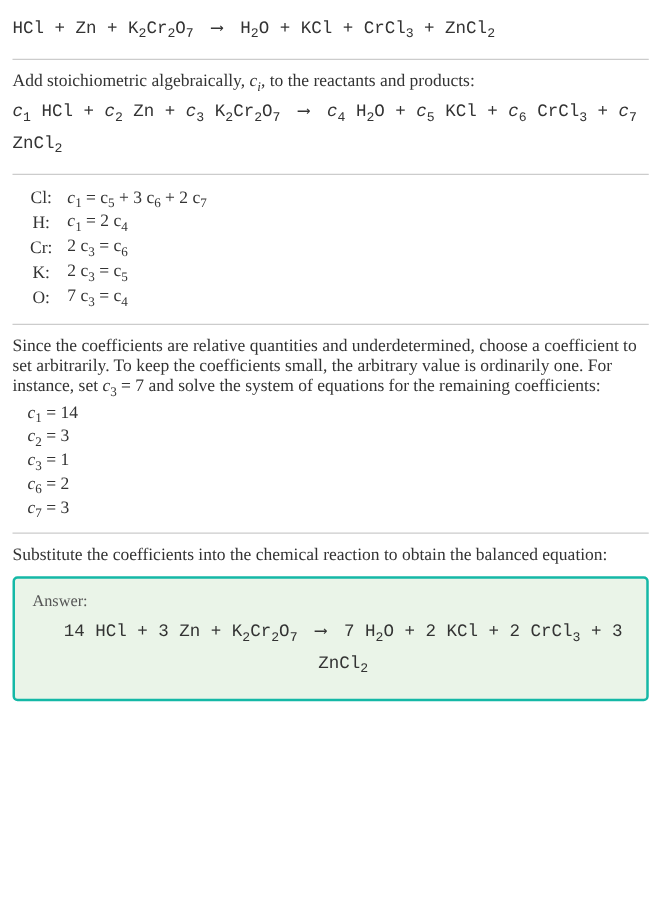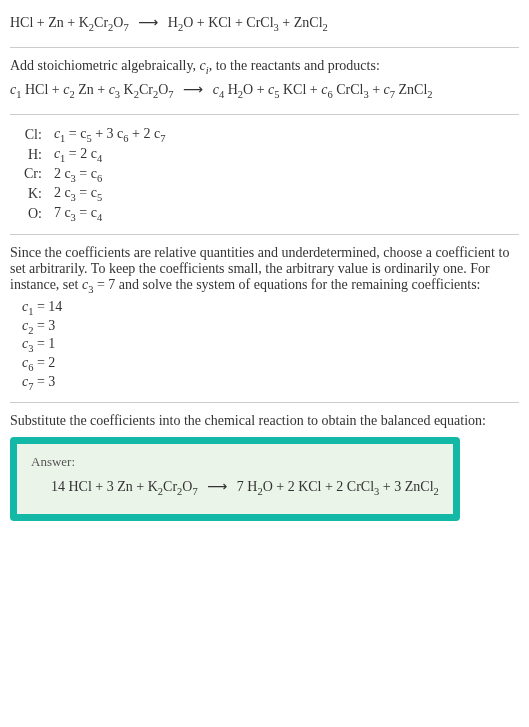--- a/index.html
+++ b/index.html
@@ -17,21 +17,21 @@
     }
     .section {
       margin-bottom: 6px;
     }
     .divider {
       border: none;
       border-top: 1px solid #ccc;
       margin: 10px 0;
     }
     .equation {
-      font-family: Liberation Serif, serif;
+      font-family: Liberation Mono, monospace;
       margin: 4px 0;
       line-height: 1.6;
     }
     .sub {
       vertical-align: sub;
       font-size: 0.75em;
     }
     .italic {
       font-style: italic;
     }
@@ -41,43 +41,44 @@
     }
     .atom-table {
       margin: 6px 0 6px 8px;
       border-collapse: collapse;
     }
     .atom-table td {
       padding: 1px 6px;
       vertical-align: middle;
     }
     .atom-table td:first-child {
-      text-align: right;
+      text-align: center;
     }
     .coeff-list {
       margin: 4px 12px;
     }
     .coeff-list div {
       margin: 1px 0;
     }
     .answer-box {
       background: #eaf4e8;
-      border: 7px solid #14b8a6;
+      border: 2px solid #14b8a6;
       border-radius: 4px;
       padding: 10px 14px;
       margin-top: 8px;
       display: inline-block;
     }
     .answer-label {
       font-size: 13px;
       color: #555;
       margin-bottom: 6px;
     }
     .answer-eq {
       padding-left: 20px;
+      text-align: center;
     }
   </style>
 </head>
 <body>
 
 <div class="section">
   <div class="equation">
     <span>HCl + Zn + K</span><span class="sub">2</span><span>Cr</span><span class="sub">2</span><span>O</span><span class="sub">7</span>
     <span class="arrow">⟶</span>
     <span>H</span><span class="sub">2</span><span>O + KCl + CrCl</span><span class="sub">3</span><span> + ZnCl</span><span class="sub">2</span>

